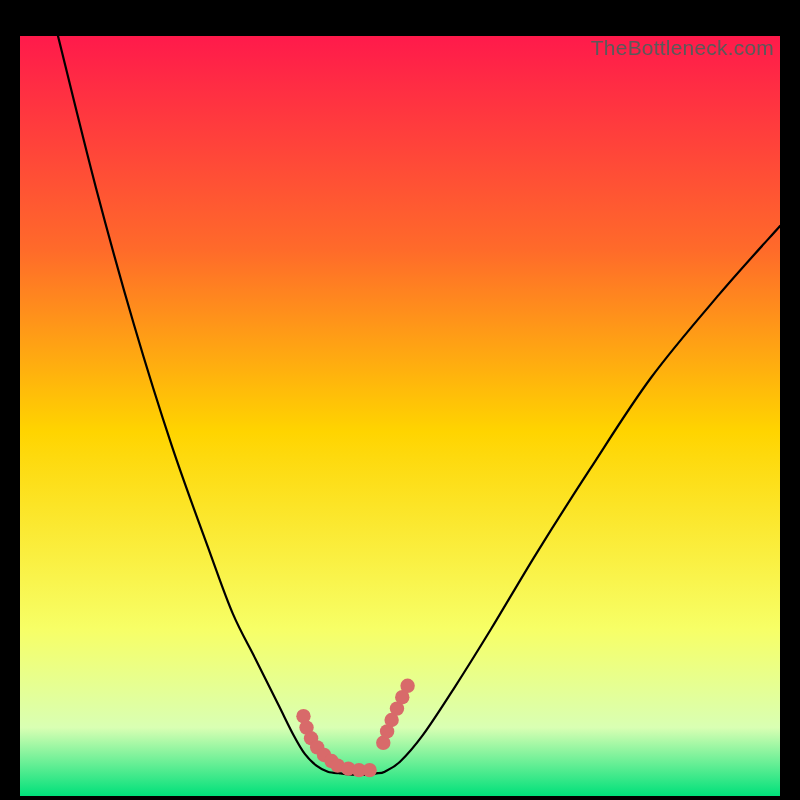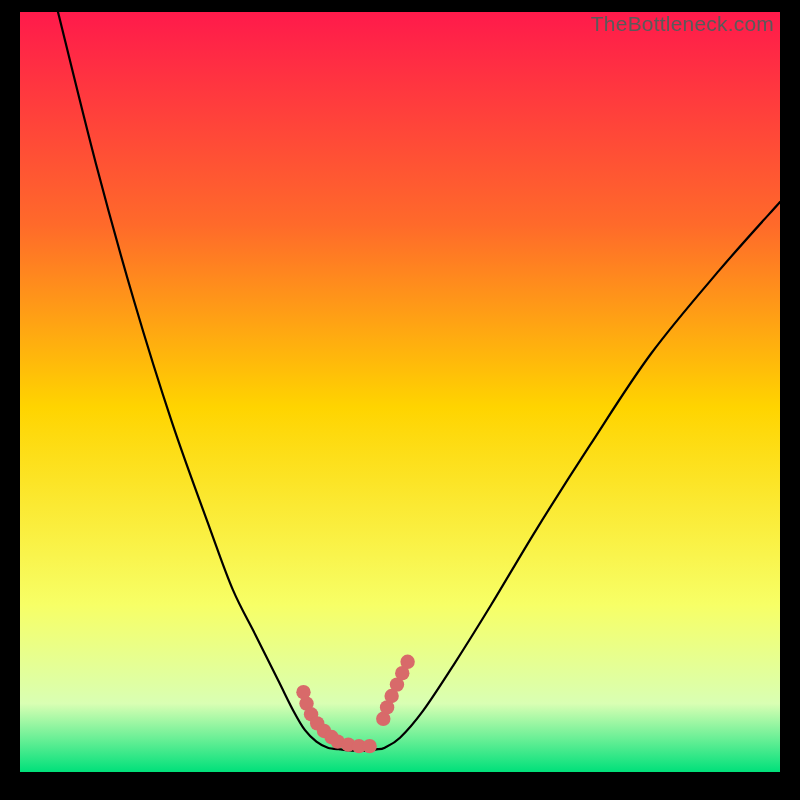--- a/index.html
+++ b/index.html
@@ -7,21 +7,21 @@
     padding: 0;
     width: 800px;
     height: 800px;
     background: #000;
     overflow: hidden;
     font-family: Arial, Helvetica, sans-serif;
   }
   .frame {
     position: absolute;
     left: 20px;
-    top: 12px;
+    top: 36px;
     width: 760px;
     height: 760px;
     background: #000;
   }
   .plot-area {
     position: absolute;
     left: 0;
     top: 0;
     width: 760px;
     height: 760px;

